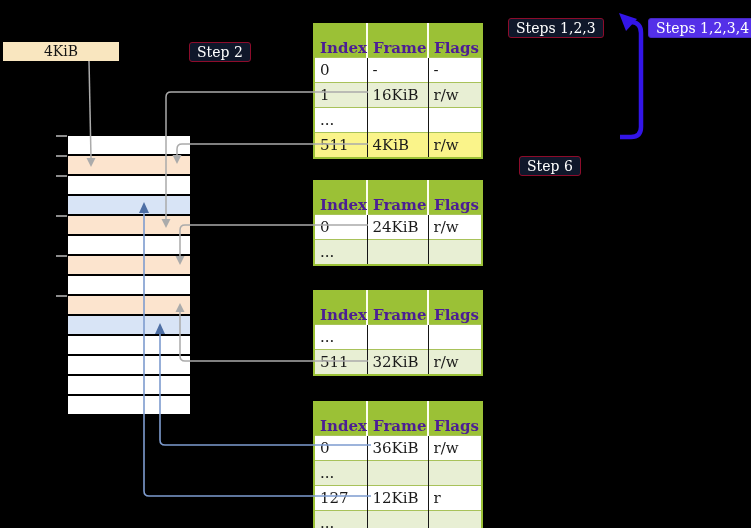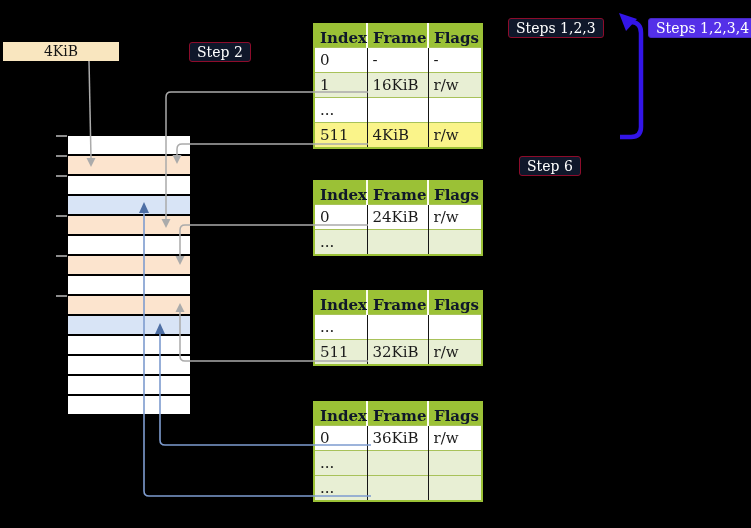--- a/index.html
+++ b/index.html
@@ -34,22 +34,22 @@
   .tick{position:absolute;left:56px;width:11px;height:2px;background:#8c8c8c;}
   
   table.ptable{
     position:absolute;border-collapse:collapse;table-layout:fixed;
     width:168px;border:2px solid #9bc136;font-size:15px;color:#1a1a1a;
   }
   .ptable col.c-index{width:53px;}
   .ptable col.c-frame{width:61px;}
   .ptable col.c-flags{width:54px;}
   .ptable th{
-    background:#9bc136;color:#0f172a;font-weight:bold;height:23px;
-    text-align:left;padding:4px 0 0 5px;border-left:2px solid #fdfdf2;
+    background:#9bc136;color:#4c1d95;font-weight:bold;height:23px;
+    text-align:left;padding:14px 0 0 5px;border-left:2px solid #fdfdf2;
     font-size:15px;box-sizing:border-box;
   }
   .ptable th:first-child{border-left:none;}
   .ptable td{
     height:25px;padding:0 0 0 5px;box-sizing:border-box;
     border-left:1px solid #161616;border-top:1.5px solid #a8c25a;
     overflow:hidden;white-space:nowrap;
   }
   .ptable td:first-child{border-left:none;}
   .ptable tr[data-shade="white"] td{background:#ffffff;}
@@ -204,20 +204,25 @@
     <tr data-shade="white">
       <td>0</td>
       <td>36KiB</td>
       <td>r/w</td>
     </tr>
     <tr data-shade="green">
       <td>...</td>
       <td></td>
       <td></td>
     </tr>
+    <tr data-shade="white">
+      <td>127</td>
+      <td>12KiB</td>
+      <td>r</td>
+    </tr>
     <tr data-shade="green">
       <td>...</td>
       <td></td>
       <td></td>
     </tr>
   </tbody>
 </table>
 
 <svg id="overlay" width="751" height="528" viewBox="0 0 751 528">
 

